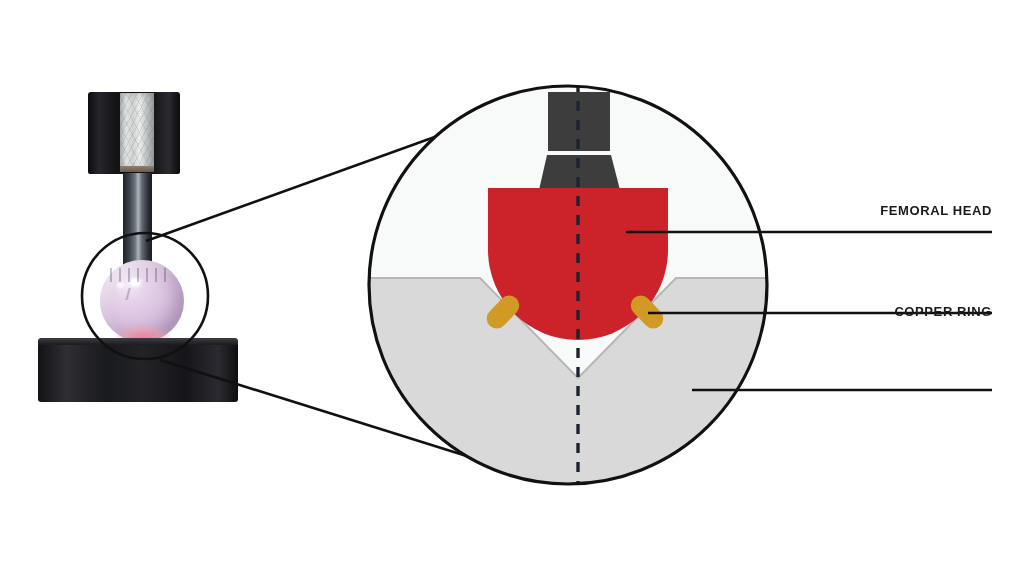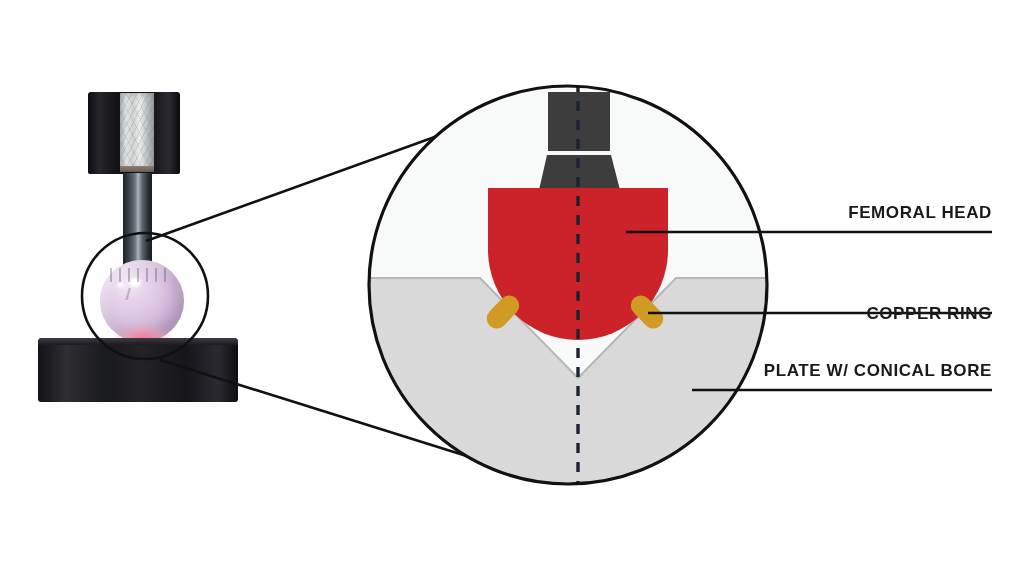--- a/index.html
+++ b/index.html
@@ -3,21 +3,21 @@
 <meta charset="utf-8">
 <style>
   html,body{margin:0;padding:0;background:#ffffff;}
   body{width:1030px;height:580px;position:relative;overflow:hidden;
        font-family:"Liberation Sans",sans-serif;}
   #root{position:absolute;inset:0;}
   .label{
     position:absolute;
     font-family:"Liberation Sans",sans-serif;
     font-weight:bold;
-    font-size:17px;
+    font-size:13px;
     letter-spacing:0.6px;
     color:#1a1a1a;
     white-space:nowrap;
     text-align:right;
   }
   svg.layer{position:absolute;left:0;top:0;width:1030px;height:580px;}
 </style>
 </head>
 <body>
 
@@ -99,15 +99,14 @@
 
     <line x1="626" y1="232" x2="992" y2="232" stroke="#111111" stroke-width="2.6"></line>
     <line x1="648" y1="313" x2="992" y2="313" stroke="#111111" stroke-width="2.6"></line>
     <line x1="692" y1="390" x2="992" y2="390" stroke="#111111" stroke-width="2.6"></line>
   </svg>
 
   <div class="label" style="right:38px;top:203px;">FEMORAL HEAD</div>
 
   <div class="label" style="right:38px;top:284px;margin-top:20px;">COPPER RING</div>
 
-  <div class="label" style="right:38px;top:361px;">PLATE W/ CONICAL BORE</div>
 
 </div>
 
 </body></html>

